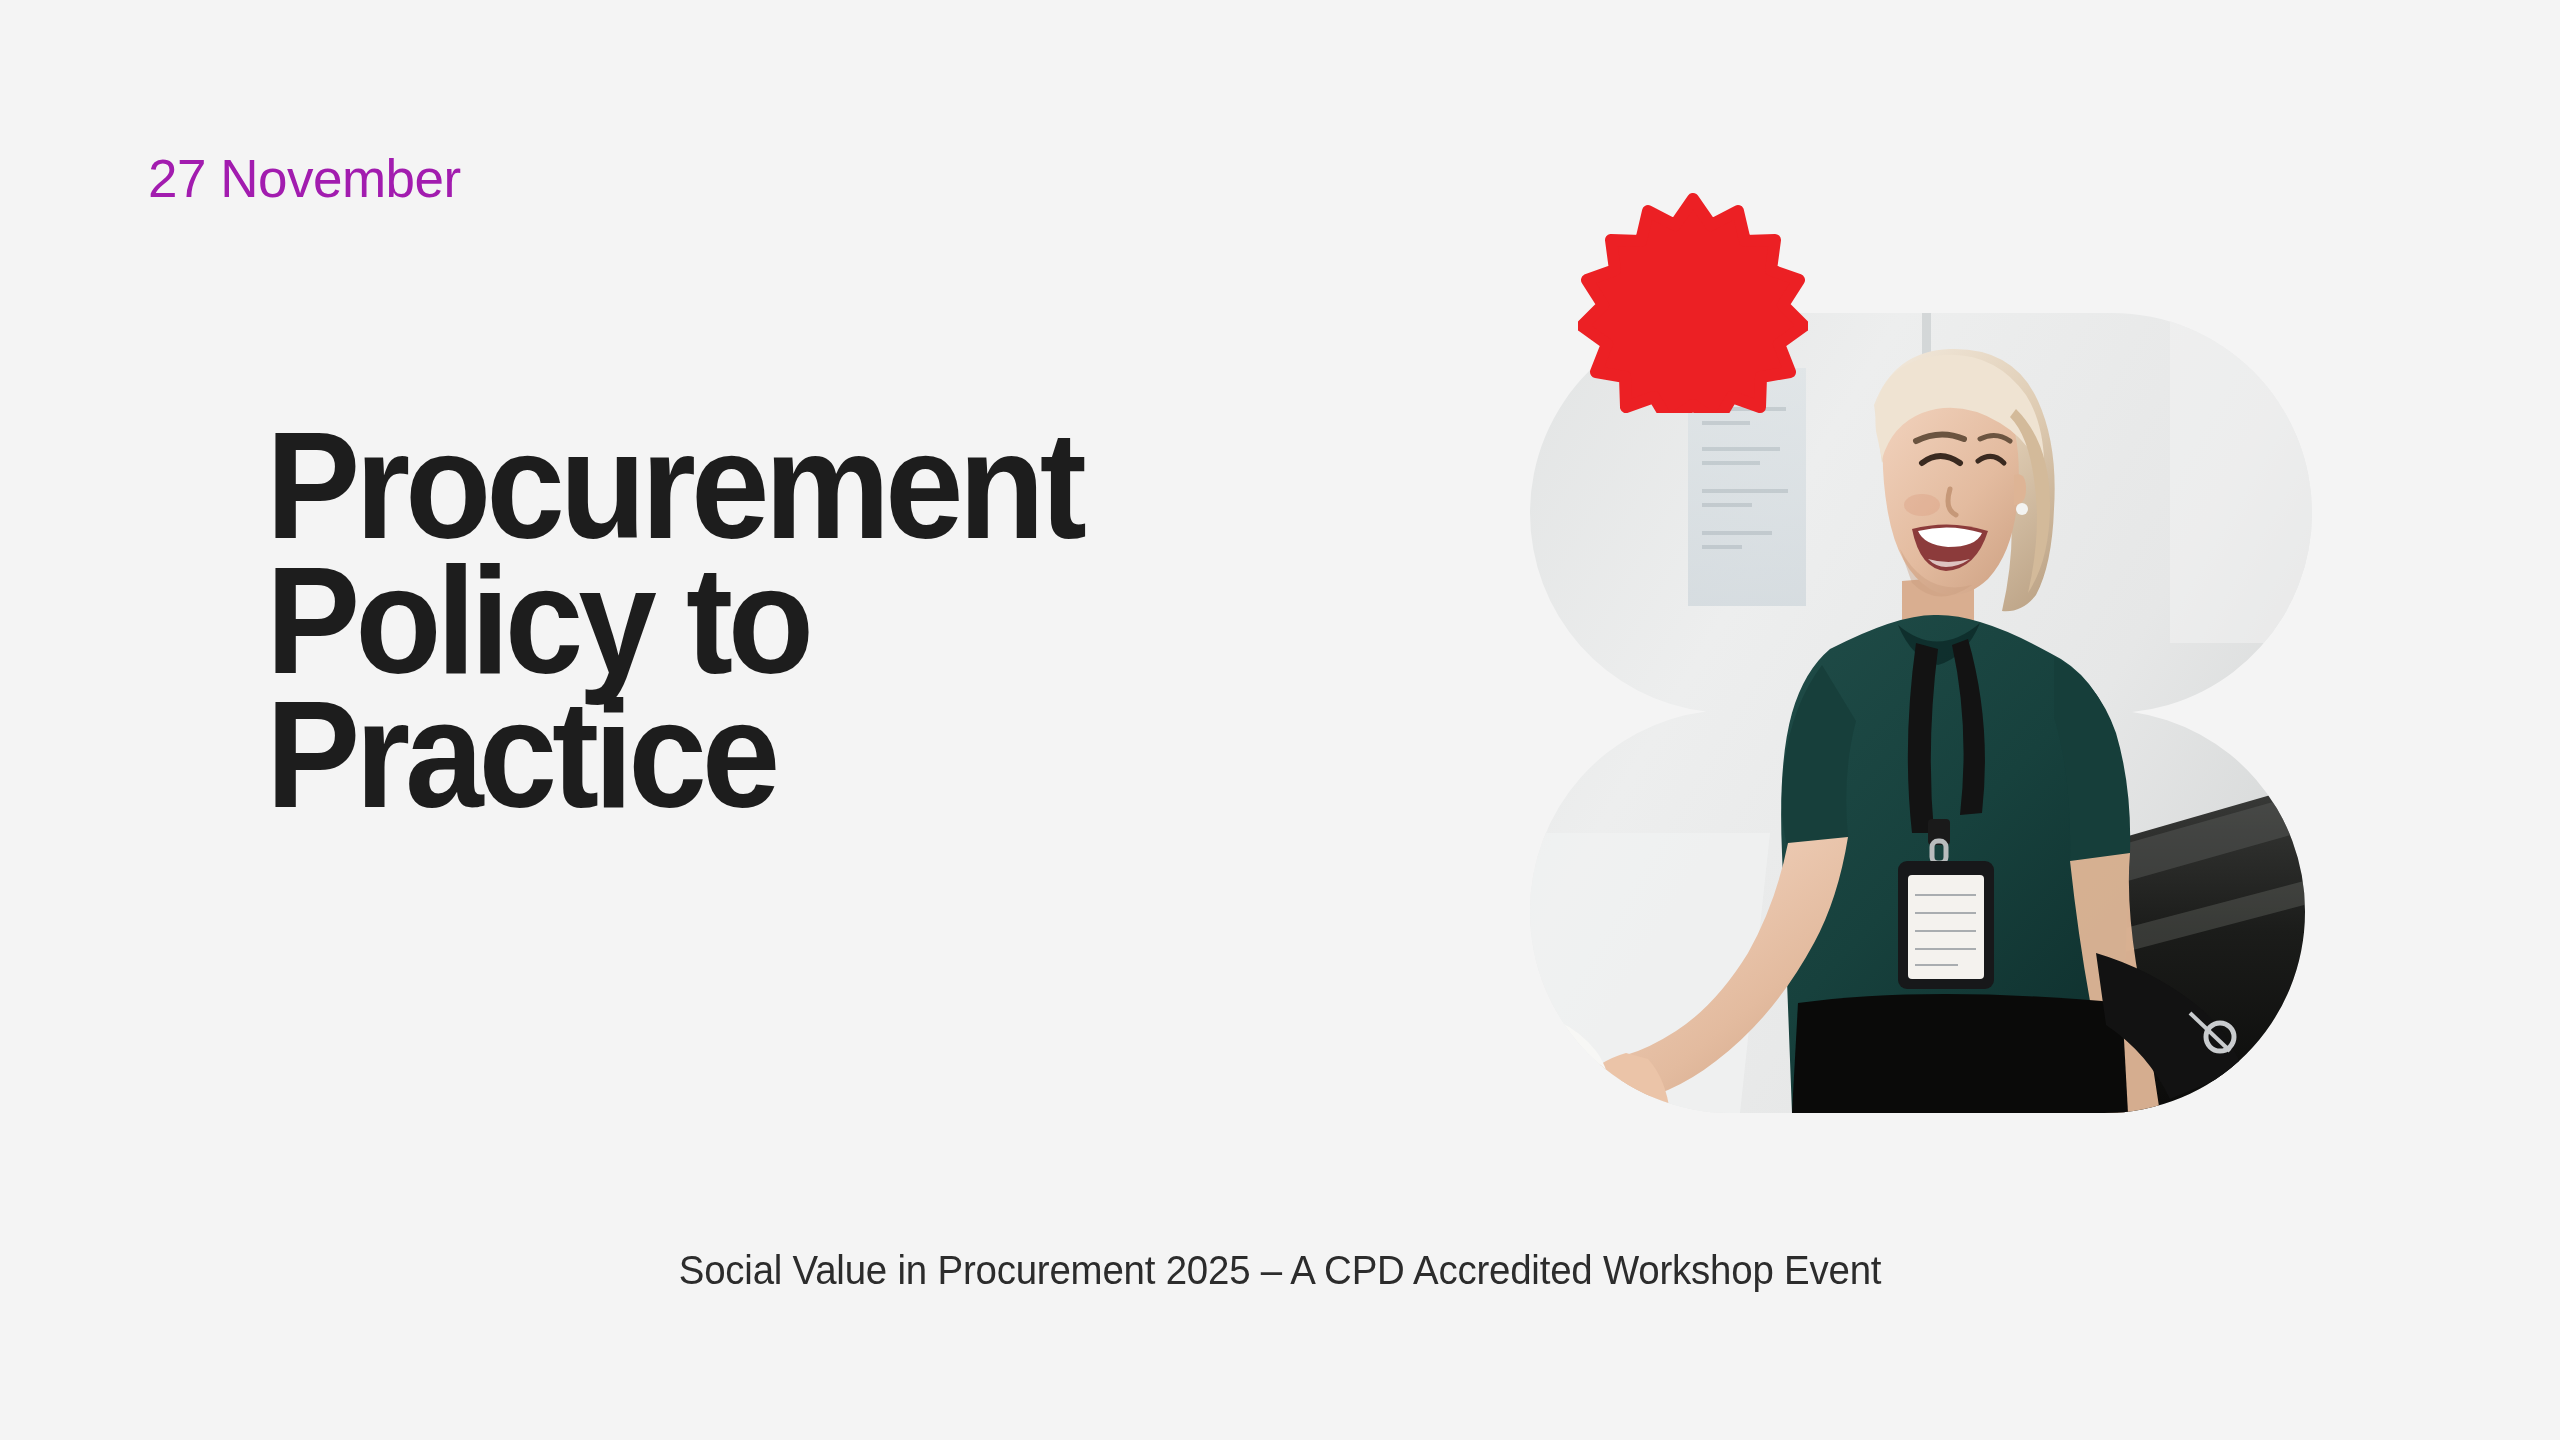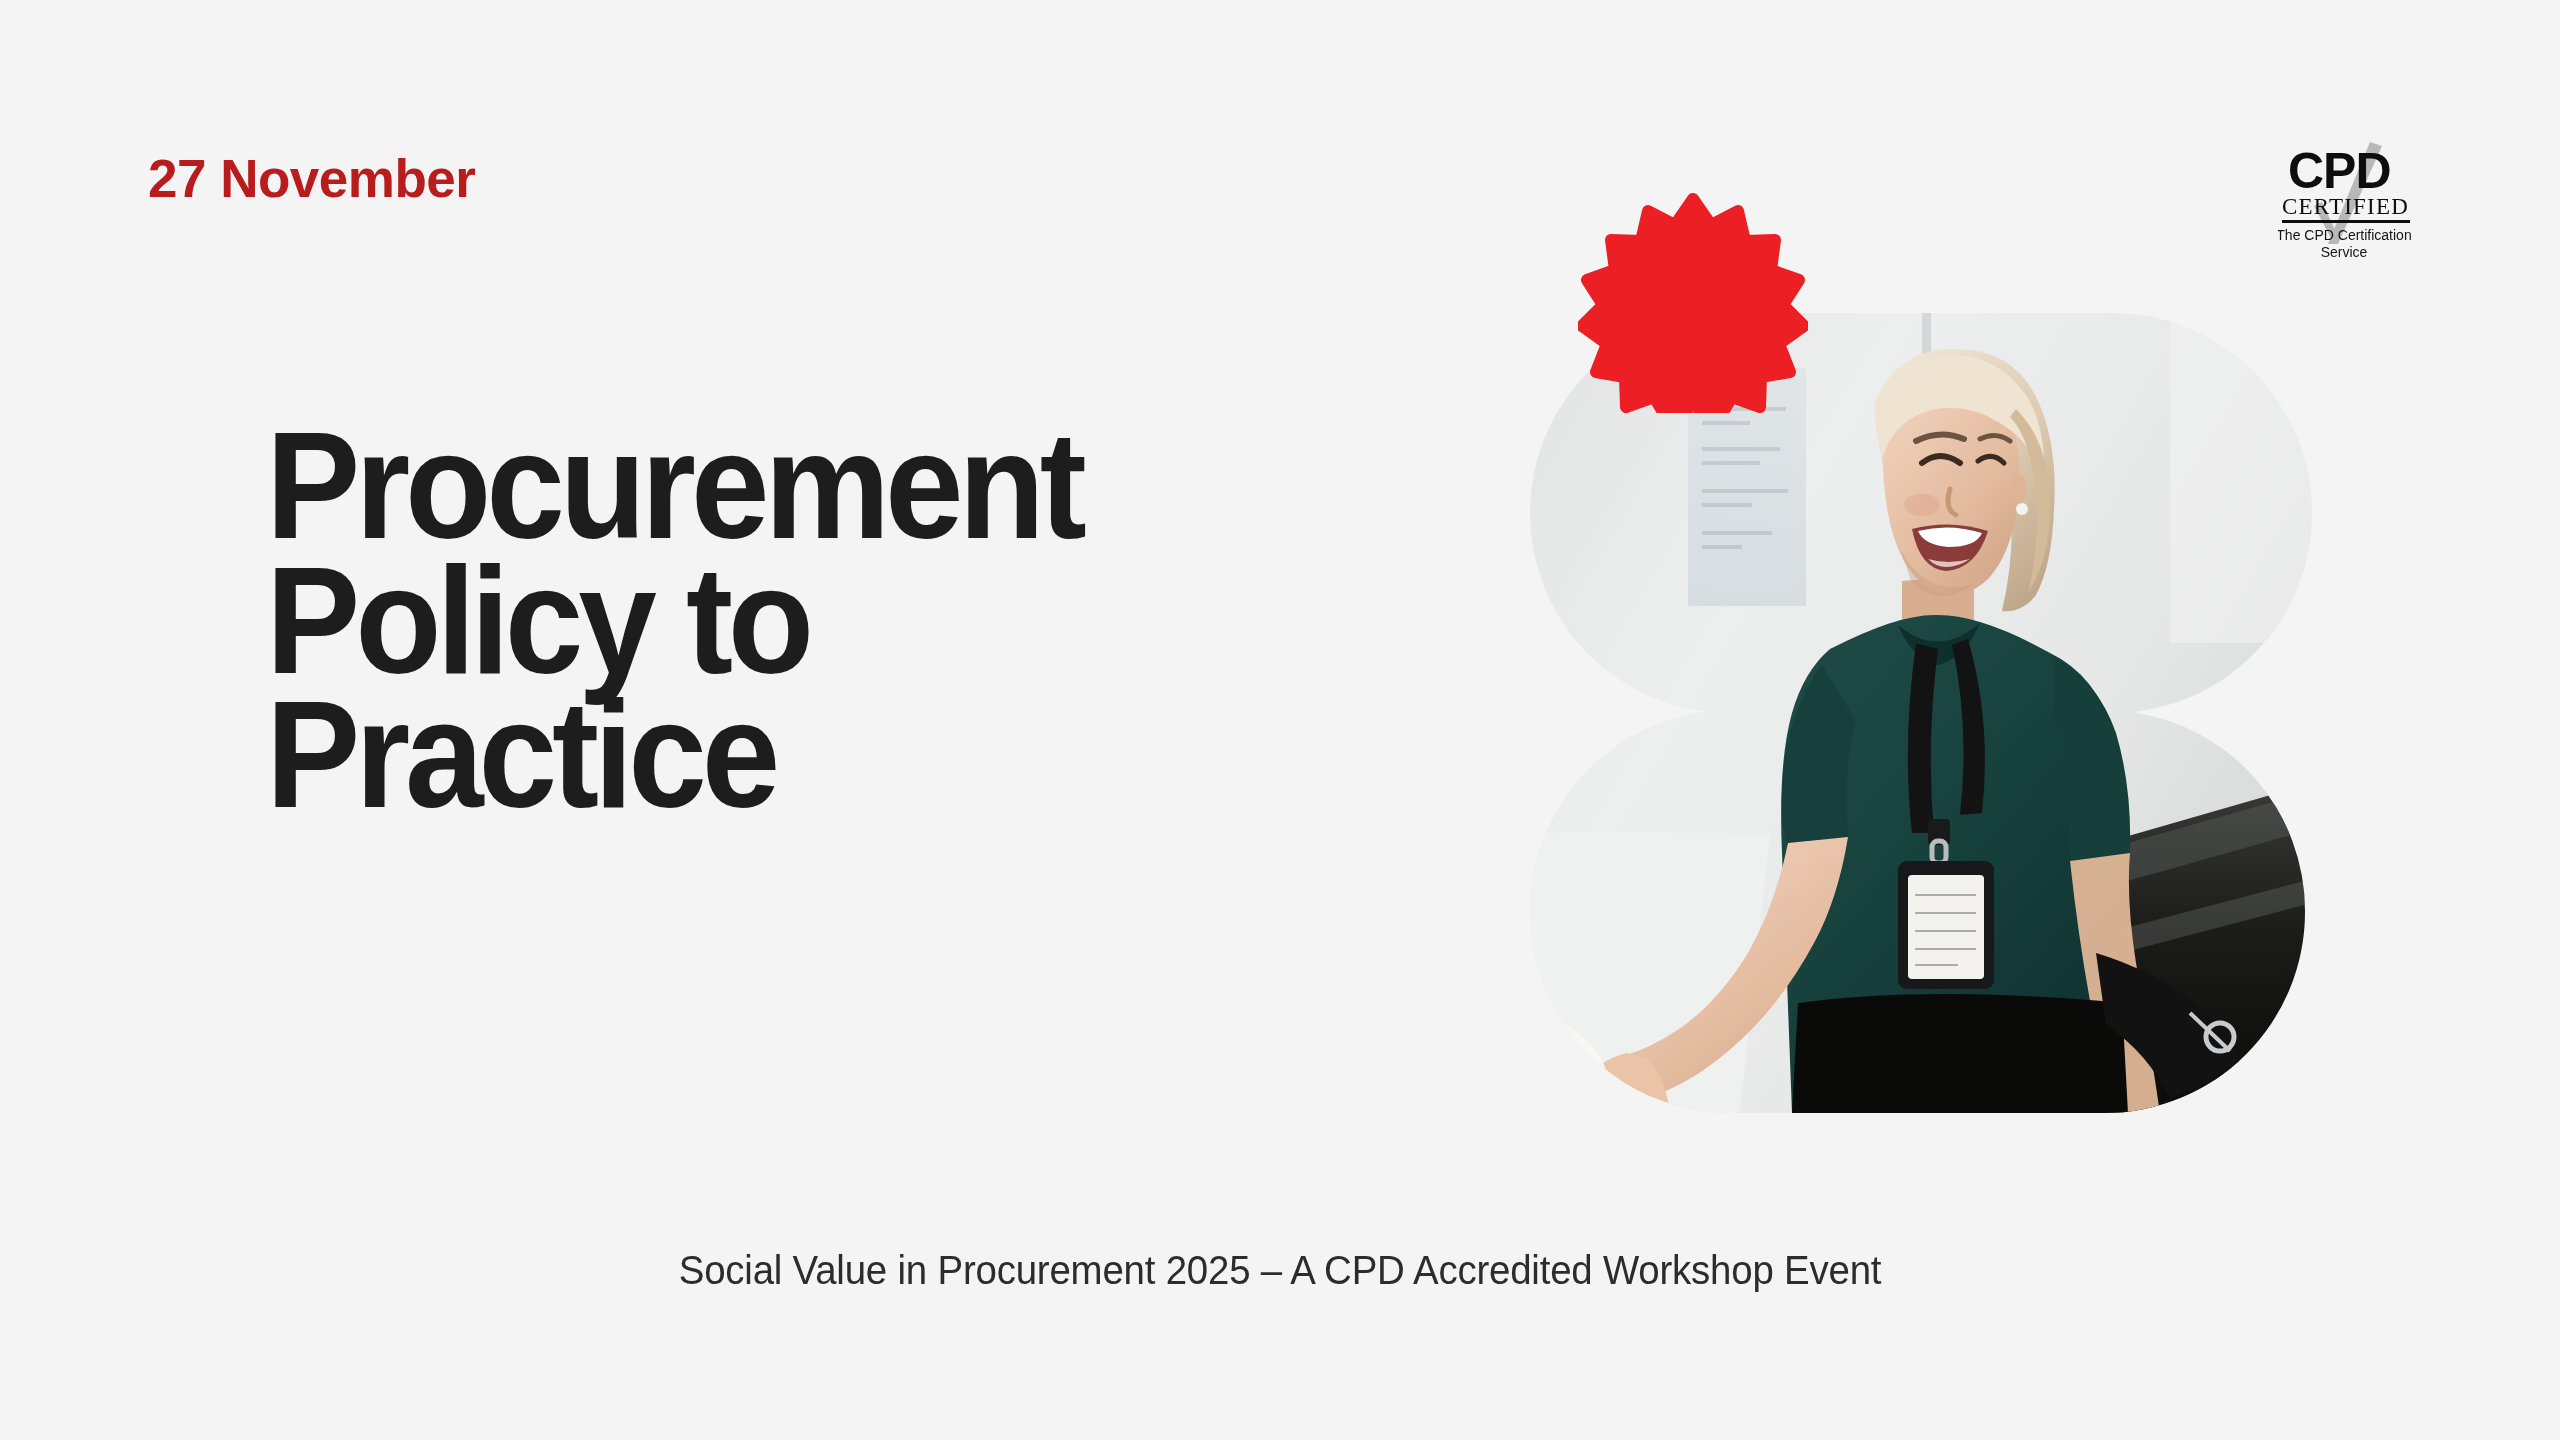--- a/index.html
+++ b/index.html
@@ -9,21 +9,21 @@
     font-family:"Liberation Sans","DejaVu Sans",sans-serif;
     overflow:hidden;
     position:relative;
     -webkit-font-smoothing:antialiased;
   }
   .stage{position:absolute;inset:0;width:2560px;height:1440px;}
 
   
   .date{
     position:absolute;left:148px;top:150px;
-    font-size:53px;font-weight:700;color:#b91c1c;
+    font-size:53px;font-weight:400;color:#a21caf;
     letter-spacing:-0.5px;line-height:1.1;
     white-space:nowrap;
   }
 
   
   .headline{
     position:absolute;left:266px;top:418px;
     color:#1D1D1D;
     font-size:152px;
     font-weight:700;
@@ -248,36 +248,20 @@
     <svg viewBox="0 0 230 230" xmlns="http://www.w3.org/2000/svg">
       <path fill="#EC2024" stroke="#EC2024" stroke-width="12" stroke-linejoin="round" d="M115 16
                L133 42 L160 28 L167 58 L197 57 L193 87 L221 97 L205 122
                L226 143 L201 161 L212 189 L183 194 L182 224 L154 214
                L139 239 L115 222 L91 239 L76 214 L48 224 L47 194
                L18 189 L29 161 L4 143 L25 122 L9 97 L37 87 L33 57
                L63 58 L70 28 L97 42 Z"></path>
     </svg>
   </div>
 
-  <div class="cpd-logo">
-    <svg viewBox="0 0 168 130" xmlns="http://www.w3.org/2000/svg">
-
-      <path d="M 36 66 L 56 104 L 58 92 L 44 62 Z" fill="#B8B8B8"></path>
-      <path d="M 50 104 L 60 104 L 104 6 L 92 2 Z" fill="#B8B8B8"></path>
-
-      <text x="10" y="48" font-family="'Liberation Sans','DejaVu Sans',sans-serif" font-size="50" font-weight="700" fill="#0E0E0E" letter-spacing="-1">CPD</text>
-
-      <text x="4" y="74" font-family="'Liberation Serif','DejaVu Serif',serif" font-size="23" font-weight="400" fill="#0E0E0E" letter-spacing="1.2">CERTIFIED</text>
-
-      <rect x="4" y="80" width="128" height="3" fill="#0E0E0E"></rect>
-
-      <text x="66" y="100" text-anchor="middle" font-family="'Liberation Sans','DejaVu Sans',sans-serif" font-size="14" fill="#141414">The CPD Certification</text>
-      <text x="66" y="117" text-anchor="middle" font-family="'Liberation Sans','DejaVu Sans',sans-serif" font-size="14" fill="#141414">Service</text>
-    </svg>
-  </div>
 
   <div class="headline">
     <span class="hl-line">Procurement</span>
     <span class="hl-line">Policy to</span>
     <span class="hl-line">Practice</span>
   </div>
 
   <div class="subtitle">Social Value in Procurement 2025 – A CPD Accredited Workshop Event</div>
 
 </div>

